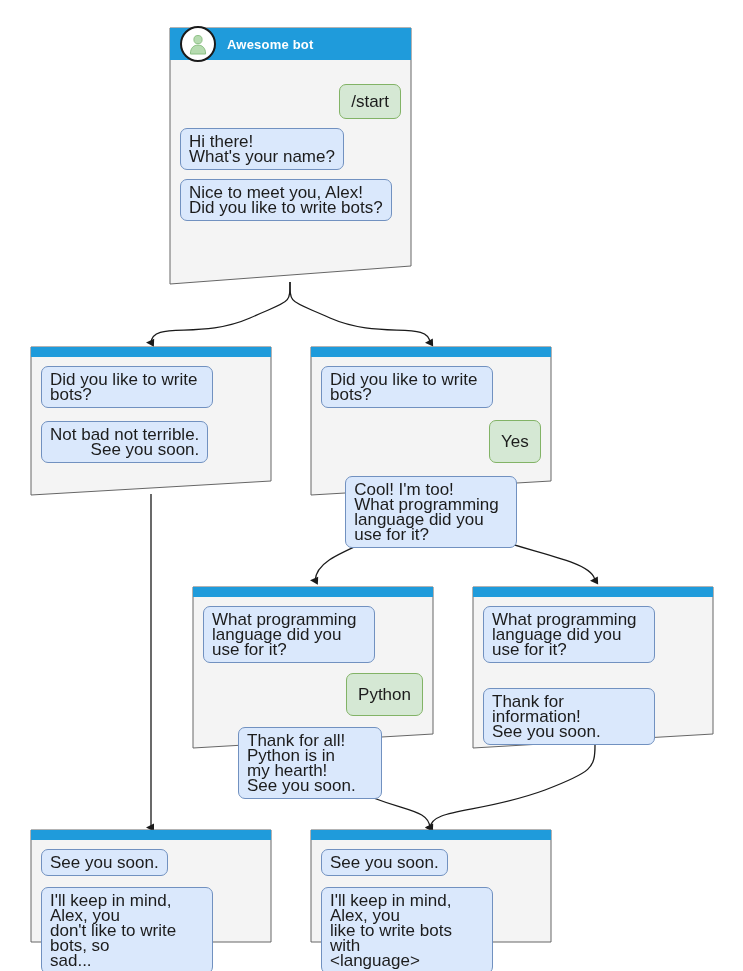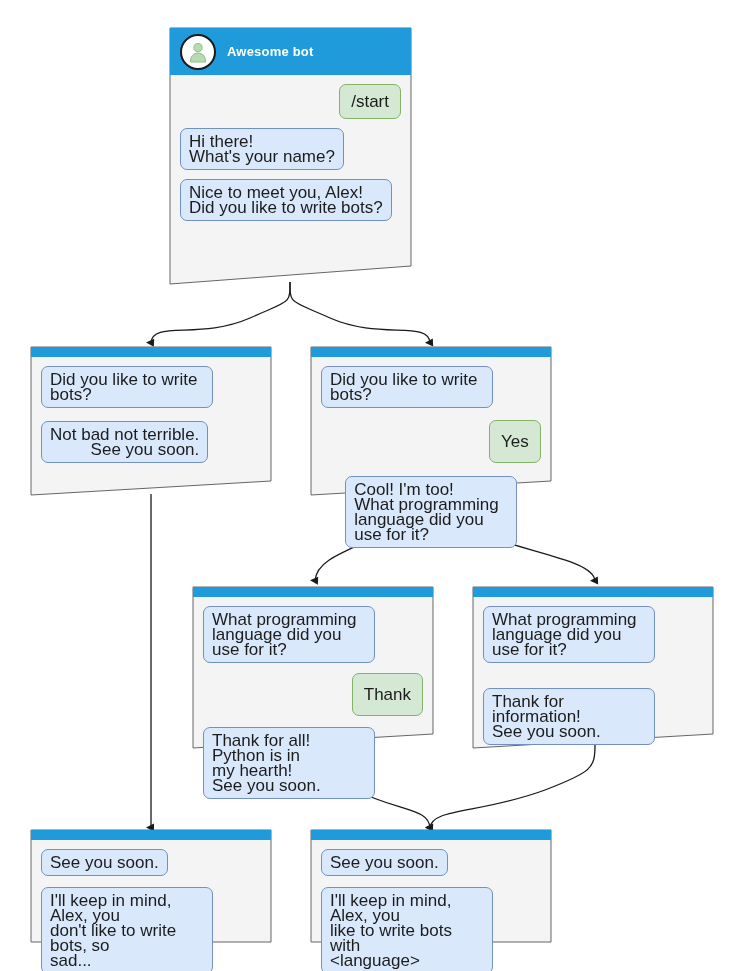--- a/index.html
+++ b/index.html
@@ -60,21 +60,21 @@
     width: 100%;
     box-sizing: border-box;
     display: flex;
     align-items: center;
     color: #ffffff;
     font-weight: bold;
     font-size: 13px;
     letter-spacing: 0.2px;
   }
   .node-header.thin { height: 10px; }
-  .node-header.tall { height: 47px; padding-left: 10px; }
+  .node-header.tall { height: 32px; padding-left: 10px; }
 
   .avatar {
     width: 36px;
     height: 36px;
     border-radius: 50%;
     background: #ffffff;
     border: 2px solid #1a1a1a;
     box-sizing: border-box;
     display: flex;
     align-items: center;
@@ -224,23 +224,23 @@
       <polygon points="0,0 240,0 240,147 0,161" fill="#f4f4f4" stroke="#666666" stroke-width="1"></polygon>
     </svg>
     <div class="node-body">
       <div class="node-header thin" style="background:#1f9bdb;"></div>
       <div class="chat-area" style="top:10px;">
         <div class="msg-row bot">
           <div class="bubble bot">What programming
 language did you use for it?</div>
         </div>
         <div class="msg-row user" style="margin-top:10px;">
-          <div class="bubble user pad-lg">Thank</div>
-        </div>
-        <div class="msg-row bot" style="margin-top:11px;">
+          <div class="bubble user pad-lg">Python</div>
+        </div>
+        <div class="msg-row bot" style="margin-top:11px;margin-left:35px;">
           <div class="bubble bot">Thank for all! Python is in
 my hearth!
 See you soon.</div>
         </div>
       </div>
     </div>
   </div>
 
   <div class="node" style="left:473px; top:587px; width:240px; height:161px;">
     <svg class="node-shape" viewBox="0 0 240 161" preserveAspectRatio="none">

